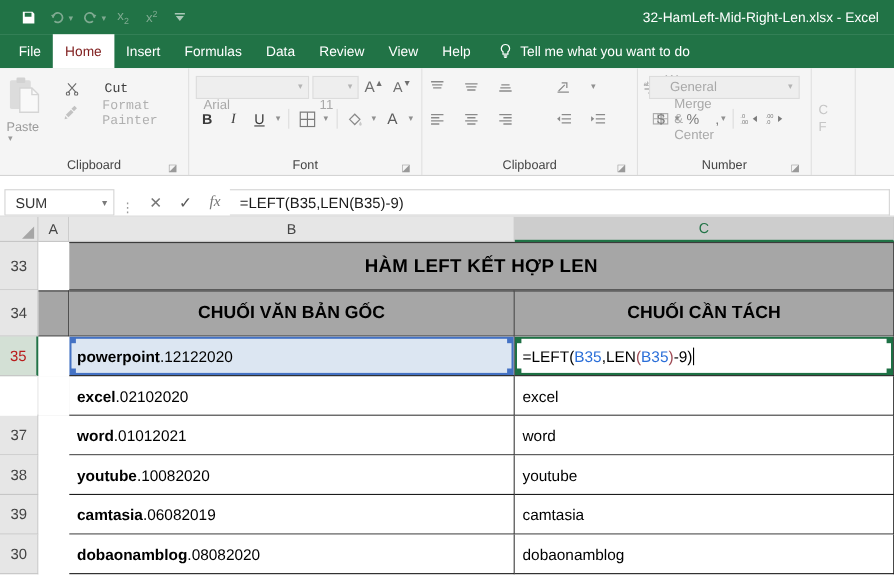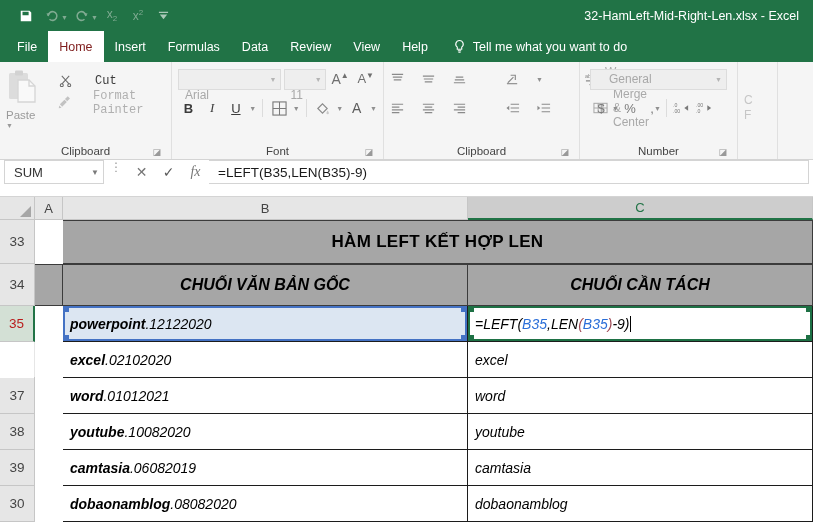--- a/index.html
+++ b/index.html
@@ -180,21 +180,21 @@
 
   
   .g-styles { width: 40px; }
   .styles-ghost { font-size: 12px; color: #c6c6c6; padding-top: 26px; }
 
   
   .formulabar {
     height: 37px;
     background: #ffffff;
     border-bottom: 1px solid #d4d4d4;
-    display: flex; align-items: flex-start;
+    display: flex; align-items: flex-end;
     padding: 0 4px;
   }
   .namebox {
     width: 100px; height: 24px;
     border: 1px solid #d4d4d4; background: #ffffff;
     display: flex; align-items: center;
     padding: 0 4px 0 9px;
     font-size: 13px; color: #333333;
   }
   .namebox .nb-name { flex: 1; }
@@ -269,21 +269,20 @@
   .cells { flex: 1; }
   .row { display: flex; }
   .cell {
     border-right: 1px solid #d0d0d0;
     border-bottom: 1px solid #d0d0d0;
     display: flex; align-items: center;
     overflow: hidden;
     background: #ffffff;
     font-size: 14px;
     color: #000000;
-    font-style: italic;
   }
   .cell.a { width: 28px; background: #ffffff; border-right: none; border-bottom: none; }
   .cell.b { width: 405px; padding-left: 7px; }
   .cell.c { width: 345px; padding-left: 7px; }
 
   
   .r-title { height: 44px; }
   .r-title .banner {
     width: 750px; height: 44px;
     background: #a6a6a6;

